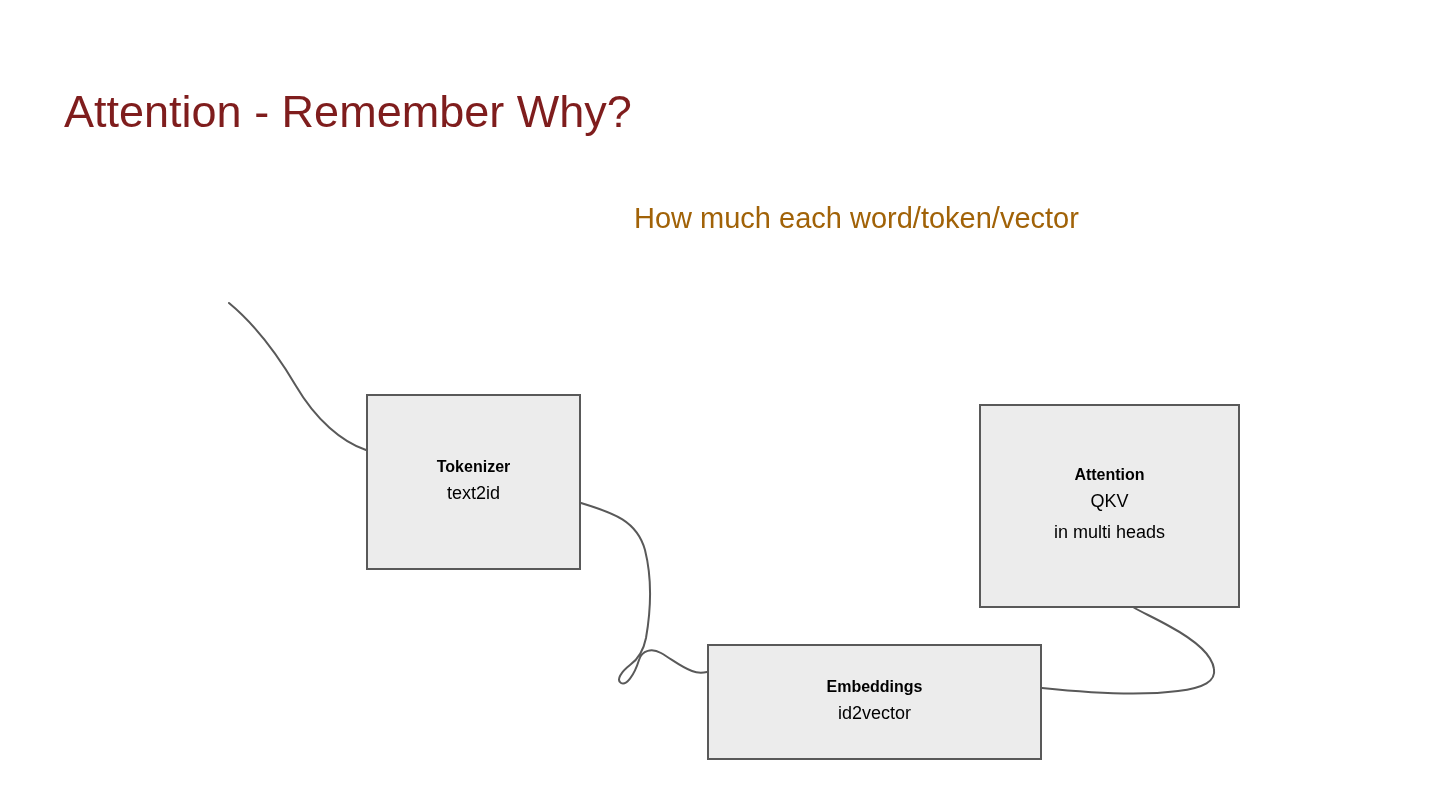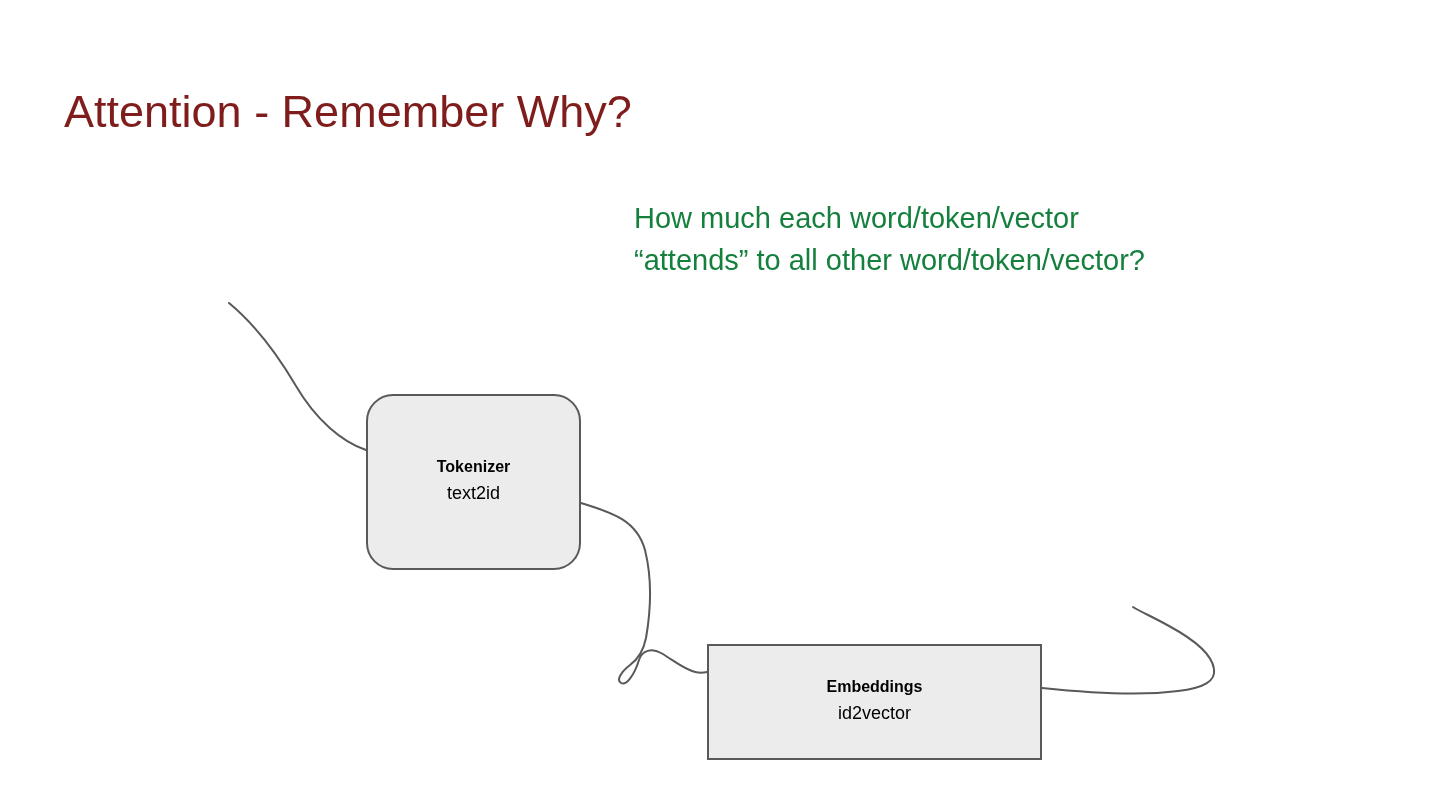--- a/index.html
+++ b/index.html
@@ -36,21 +36,21 @@
     line-height: 36px;
     color: #595959;
     white-space: nowrap;
   }
   .question {
     position: absolute;
     left: 634px;
     top: 197px;
     font-size: 29px;
     line-height: 42px;
-    color: #15803d;
+    color: #a16207;
     white-space: nowrap;
   }
   .node {
     position: absolute;
     background: #ececec;
     border: 2px solid #595959;
     box-sizing: border-box;
     display: flex;
     flex-direction: column;
     align-items: center;
@@ -60,41 +60,40 @@
   }
   .node .node-title {
     font-size: 16px;
     font-weight: bold;
     line-height: 22px;
   }
   .node .node-sub {
     font-size: 18px;
     line-height: 31px;
   }
-  .node-tokenizer  { left: 366px; top: 394px; width: 215px; height: 176px; border-radius: 27px; }
+  .node-tokenizer  { left: 366px; top: 394px; width: 215px; height: 176px; }
   .node-embeddings { left: 707px; top: 644px; width: 335px; height: 116px; }
   .node-attention  { left: 979px; top: 404px; width: 261px; height: 204px; }
   svg.connectors {
     position: absolute;
     left: 0;
     top: 0;
     pointer-events: none;
   }
 </style>
 </head>
 <body>
 
 <div class="slide">
 
   <div class="title">Attention - Remember Why?</div>
 
 
   <div class="question">
     <div>How much each word/token/vector</div>
-    <div>“attends” to all other word/token/vector?</div>
   </div>
 
   <svg class="connectors" width="1440" height="810" viewBox="0 0 1440 810">
     <path d="M 229 303 C 252 322, 276 352, 296 386 C 316 420, 342 442, 366 450" fill="none" stroke="#595959" stroke-width="2" stroke-linecap="round"></path>
     <path d="M 581 503
              C 614 513, 637 521, 645 550
              C 653 582, 650 615, 646 638
              C 643 653, 637 660, 630 665
              C 621 672, 616 680, 621 683
              C 626 686, 634 676, 639 660
@@ -111,14 +110,19 @@
   <div class="node node-tokenizer">
     <div class="node-title">Tokenizer</div>
     <div class="node-sub">text2id</div>
   </div>
 
   <div class="node node-embeddings">
     <div class="node-title">Embeddings</div>
     <div class="node-sub">id2vector</div>
   </div>
 
+  <div class="node node-attention">
+    <div class="node-title">Attention</div>
+    <div class="node-sub">QKV</div>
+    <div class="node-sub">in multi heads</div>
+  </div>
 
 </div>
 
 </body></html>

